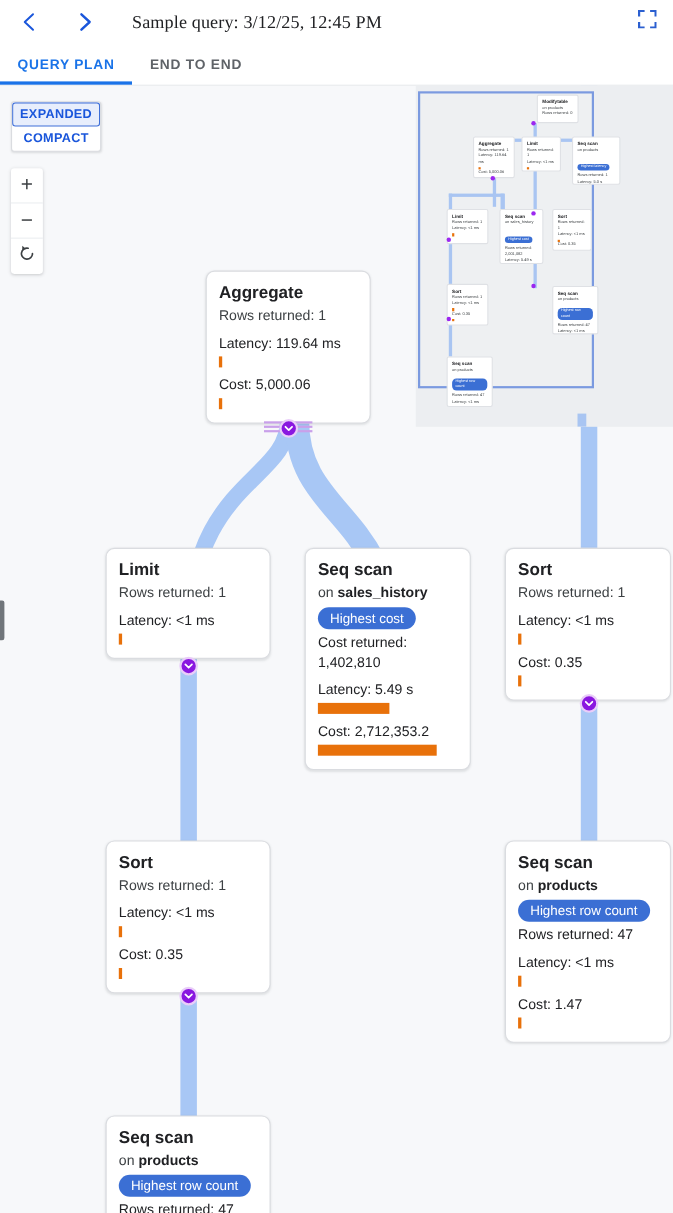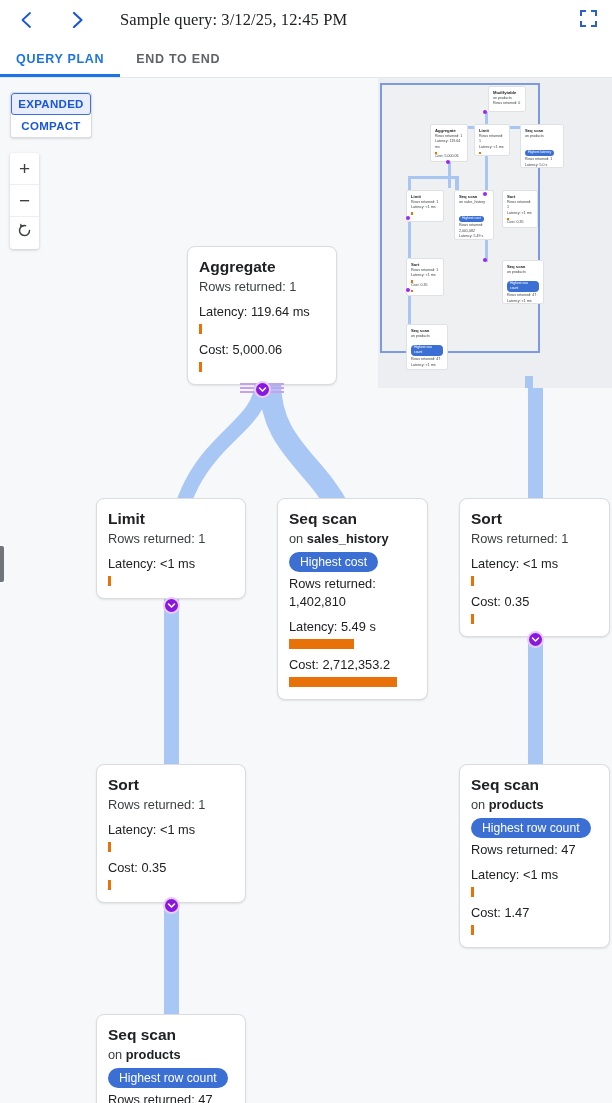--- a/index.html
+++ b/index.html
@@ -318,21 +318,21 @@
       <svg width="11" height="11" viewBox="0 0 11 11">
           <path d="M2.5 4 L5.5 7 L8.5 4" fill="none" stroke="#fff" stroke-width="1.6" stroke-linecap="round" stroke-linejoin="round"></path>
         </svg>
     </span>
   </div>
 
   <div class="node" style="left:277px; top:420px; width:151px;">
     <div class="node-title">Seq scan</div>
     <div class="node-on"><span>on </span><b>sales_history</b></div>
     <div class="node-badge">Highest cost</div>
-    <div class="node-line tight">Rows returned:</div>
+    <div class="node-line tight">Cost returned:</div>
     <div class="node-line tight">1,402,810</div>
     <div class="node-line">Latency: 5.49 s</div>
     <div class="node-bar" style="width:65px;"></div>
     <div class="node-line">Cost: 2,712,353.2</div>
     <div class="node-bar" style="width:108px;"></div>
   </div>
 
   <div class="node" style="left:459px; top:420px; width:151px;">
     <div class="node-title">Sort</div>
     <div class="node-on">Rows returned: 1</div>

